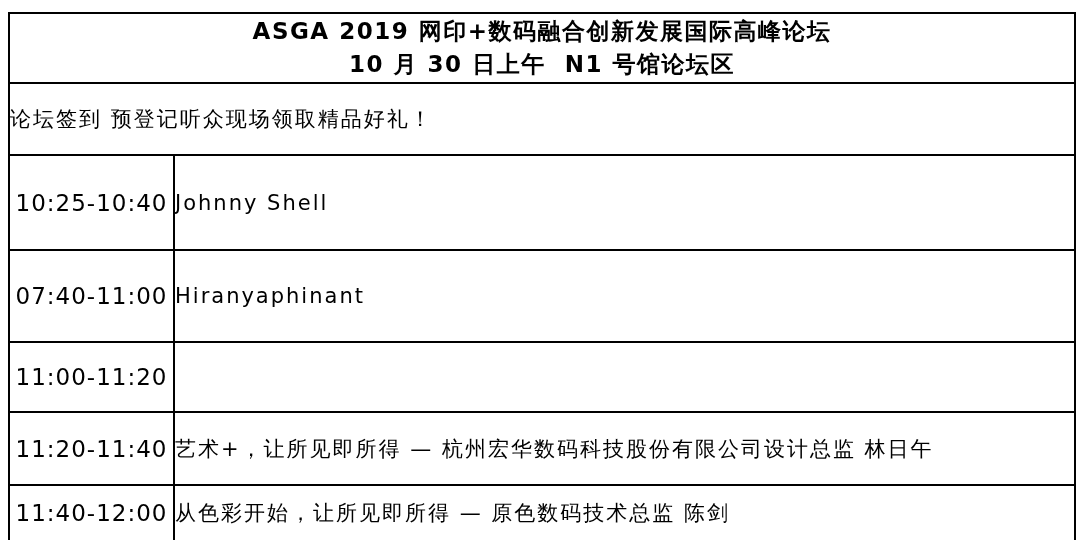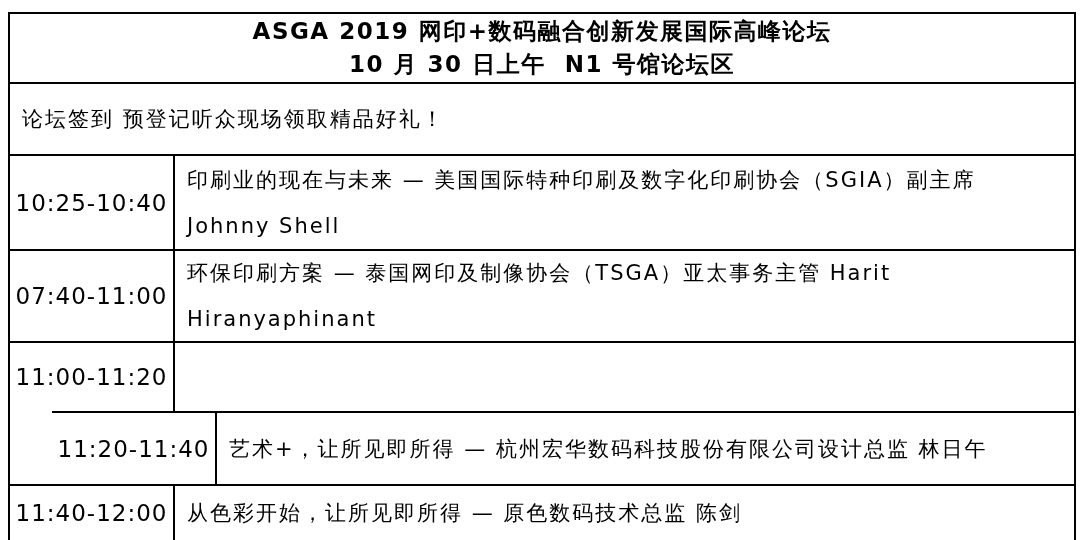--- a/index.html
+++ b/index.html
@@ -38,39 +38,38 @@
   .row {
     display: flex;
     align-items: stretch;
     border-top: 2px solid #000000;
   }
   .row:first-child { border-top: none; }
   .rows .row:nth-child(1) { height: 70px; }
   .rows .row:nth-child(2) { height: 93px; }
   .rows .row:nth-child(3) { height: 90px; }
   .rows .row:nth-child(4) { height: 68px; }
-  .rows .row:nth-child(5) { height: 71px; margin-left: 42px; }
+  .rows .row:nth-child(5) { height: 71px; }
   .rows .row:nth-child(6) { height: 54px; }
   .time-cell {
     width: 163px;
     min-width: 163px;
     border-right: 2px solid #000000;
     display: flex;
     align-items: center;
     justify-content: center;
     font-size: 23px;
     letter-spacing: 1px;
     white-space: nowrap;
   }
   .session-cell {
     flex: 1;
     display: flex;
     flex-direction: column;
     justify-content: center;
-    padding-left: 12px;
     padding-right: 8px;
     font-size: 21px;
     letter-spacing: 2px;
     overflow: hidden;
   }
   .session-line {
     line-height: 46px;
     white-space: pre;
   }
 </style>
@@ -84,28 +83,26 @@
   </div>
   <div class="rows" id="rows">
       <div class="row">
         <div class="session-cell">
           <div class="session-line">论坛签到 预登记听众现场领取精品好礼！</div>
         </div>
       </div>
       <div class="row">
         <div class="time-cell">10:25-10:40</div>
         <div class="session-cell">
-          <div class="session-line">印刷业的现在与未来 — 美国国际特种印刷及数字化印刷协会（SGIA）副主席</div>
           <div class="session-line">Johnny Shell</div>
         </div>
       </div>
       <div class="row">
         <div class="time-cell">07:40-11:00</div>
         <div class="session-cell">
-          <div class="session-line">环保印刷方案 — 泰国网印及制像协会（TSGA）亚太事务主管 Harit</div>
           <div class="session-line">Hiranyaphinant</div>
         </div>
       </div>
       <div class="row">
         <div class="time-cell">11:00-11:20</div>
       </div>
       <div class="row">
         <div class="time-cell">11:20-11:40</div>
         <div class="session-cell">
           <div class="session-line">艺术+，让所见即所得 — 杭州宏华数码科技股份有限公司设计总监 林日午</div>

